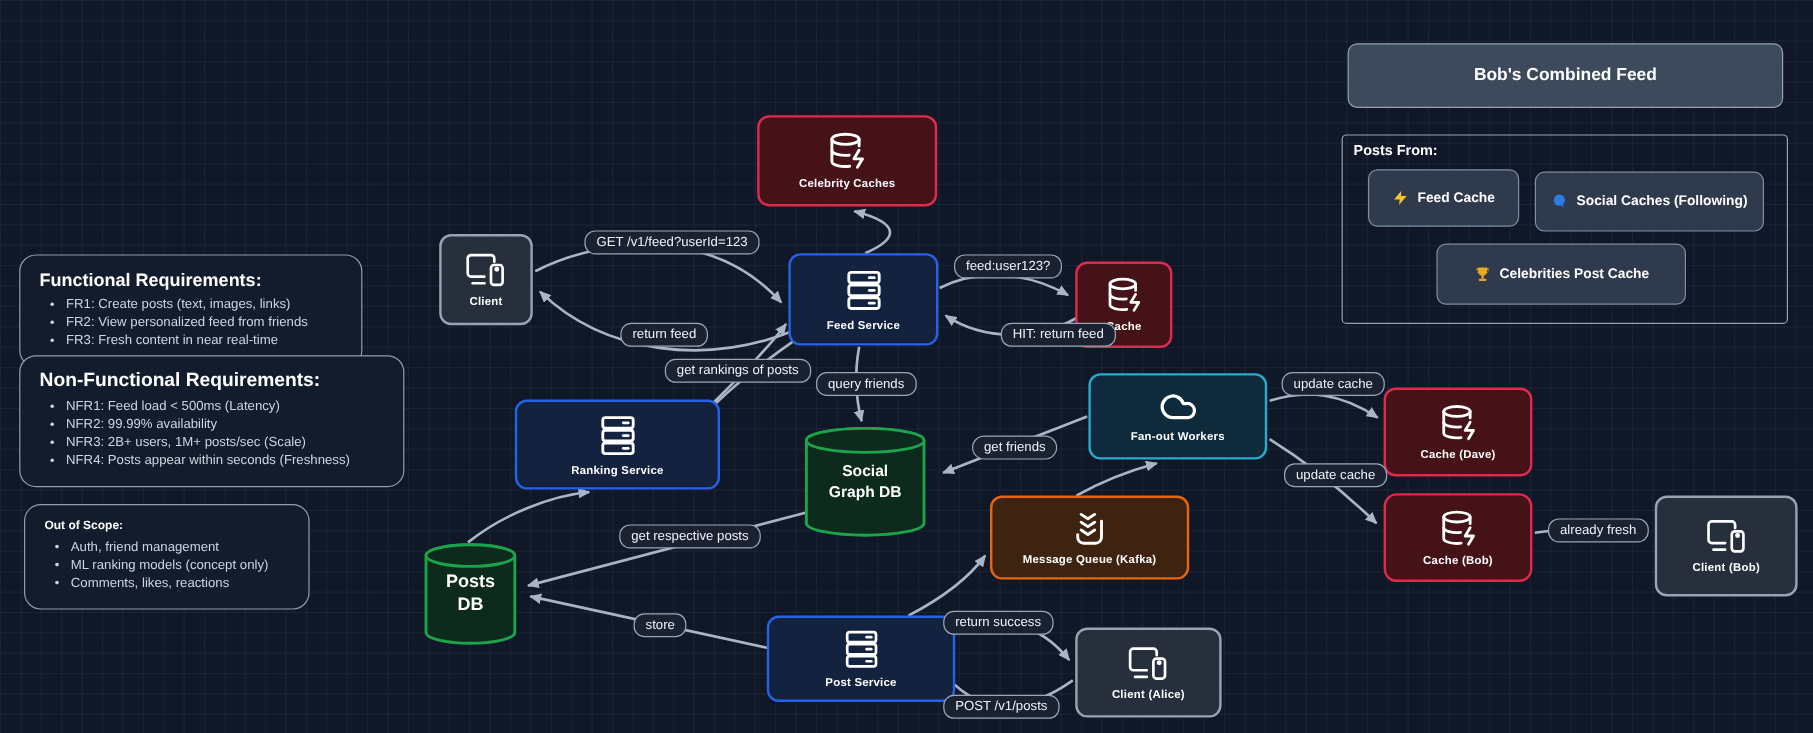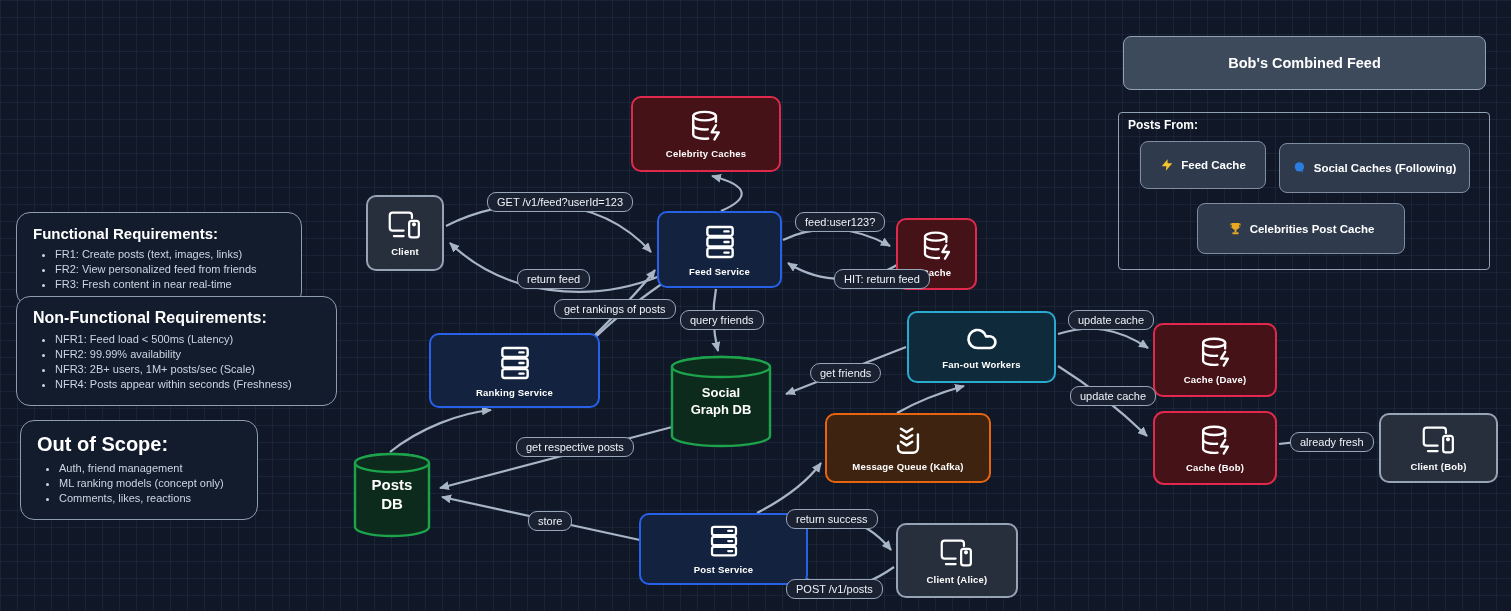--- a/index.html
+++ b/index.html
@@ -95,21 +95,21 @@
     <h3 style="font-size:16px">Non-Functional Requirements:</h3>
     <ul>
       <li>NFR1: Feed load &lt; 500ms (Latency)</li>
       <li>NFR2: 99.99% availability</li>
       <li>NFR3: 2B+ users, 1M+ posts/sec (Scale)</li>
       <li>NFR4: Posts appear within seconds (Freshness)</li>
     </ul>
   </div>
 
   <div class="panel" style="left:20px;top:420px;width:238px;">
-    <h3 style="font-size:20px">Out of Scope:</h3>
+    <h3 style="font-size:10px">Out of Scope:</h3>
     <ul>
       <li>Auth, friend management</li>
       <li>ML ranking models (concept only)</li>
       <li>Comments, likes, reactions</li>
     </ul>
   </div>
 
   <div class="header-box" style="left:1123px;top:36px;width:361px;height:52px;">
     <span>Bob's Combined Feed</span>
   </div>
@@ -263,41 +263,41 @@
         <ellipse cx="11" cy="5" rx="8" ry="3"></ellipse>
           <path d="M3 5v13a8 3 0 0 0 10.5 2.85"></path>
           <path d="M19 5v4"></path>
         <path d="M19 11.5 16 16.5h5l-3 5"></path>
           <path d="M3 11.5a8 3 0 0 0 10.2 2.85"></path>
       </svg>
     </span>
     <span class="nlabel">Cache (Bob)</span>
   </div>
 
-  <div class="node gray" style="left:1379px;top:413px;width:119px;height:70px;">
+  <div class="node gray" style="left:1379px;top:413px;width:119px;height:84px;">
     <span>
       <svg width="36" height="32" viewBox="0 0 26 22" fill="none" stroke="#fff" stroke-width="1.6" stroke-linecap="round" stroke-linejoin="round">
         <path d="M18 6V4a2 2 0 0 0-2-2H4a2 2 0 0 0-2 2v9a2 2 0 0 0 2 2h8"></path>
           <path d="M5 19h7"></path>
         <rect x="16" y="8" width="7" height="12" rx="1.8"></rect>
           <circle cx="19.5" cy="10.5" r="0.7" fill="#fff"></circle>
       </svg>
     </span>
     <span class="nlabel">Client (Bob)</span>
   </div>
 
   <div class="cyl" style="left:353px;top:452px;width:78px;height:86px;">
     <svg viewBox="0 0 78 86" width="78" height="86">
       <path d="M2,11 A37,9 0 0 1 76,11 L76,75 A37,9 0 0 1 2,75 Z" fill="#0d2b1c" stroke="#1ca34c" stroke-width="2.4"></path>
       <ellipse cx="39" cy="11" rx="37" ry="9" fill="#0d2b1c" stroke="#1ca34c" stroke-width="2.4"></ellipse>
     </svg>
     <div class="clabel" style="font-size:15px;">Posts DB</div>
   </div>
 
-  <div class="node blue" style="left:639px;top:513px;width:169px;height:72px;">
+  <div class="node blue" style="left:639px;top:513px;width:157px;height:72px;">
     <span>
       <svg width="36" height="36" viewBox="0 0 24 24" fill="none" stroke="#fff" stroke-width="1.5" stroke-linecap="round">
         <rect x="4" y="2.5" width="16" height="5.6" rx="1.4"></rect>
           <rect x="4" y="9.2" width="16" height="5.6" rx="1.4"></rect>
           <rect x="4" y="15.9" width="16" height="5.6" rx="1.4"></rect>
         <path d="M14.8 5.3h2.6"></path>
           <path d="M14.8 12h2.6"></path>
           <path d="M14.8 18.7h2.6"></path>
       </svg>
     </span>

